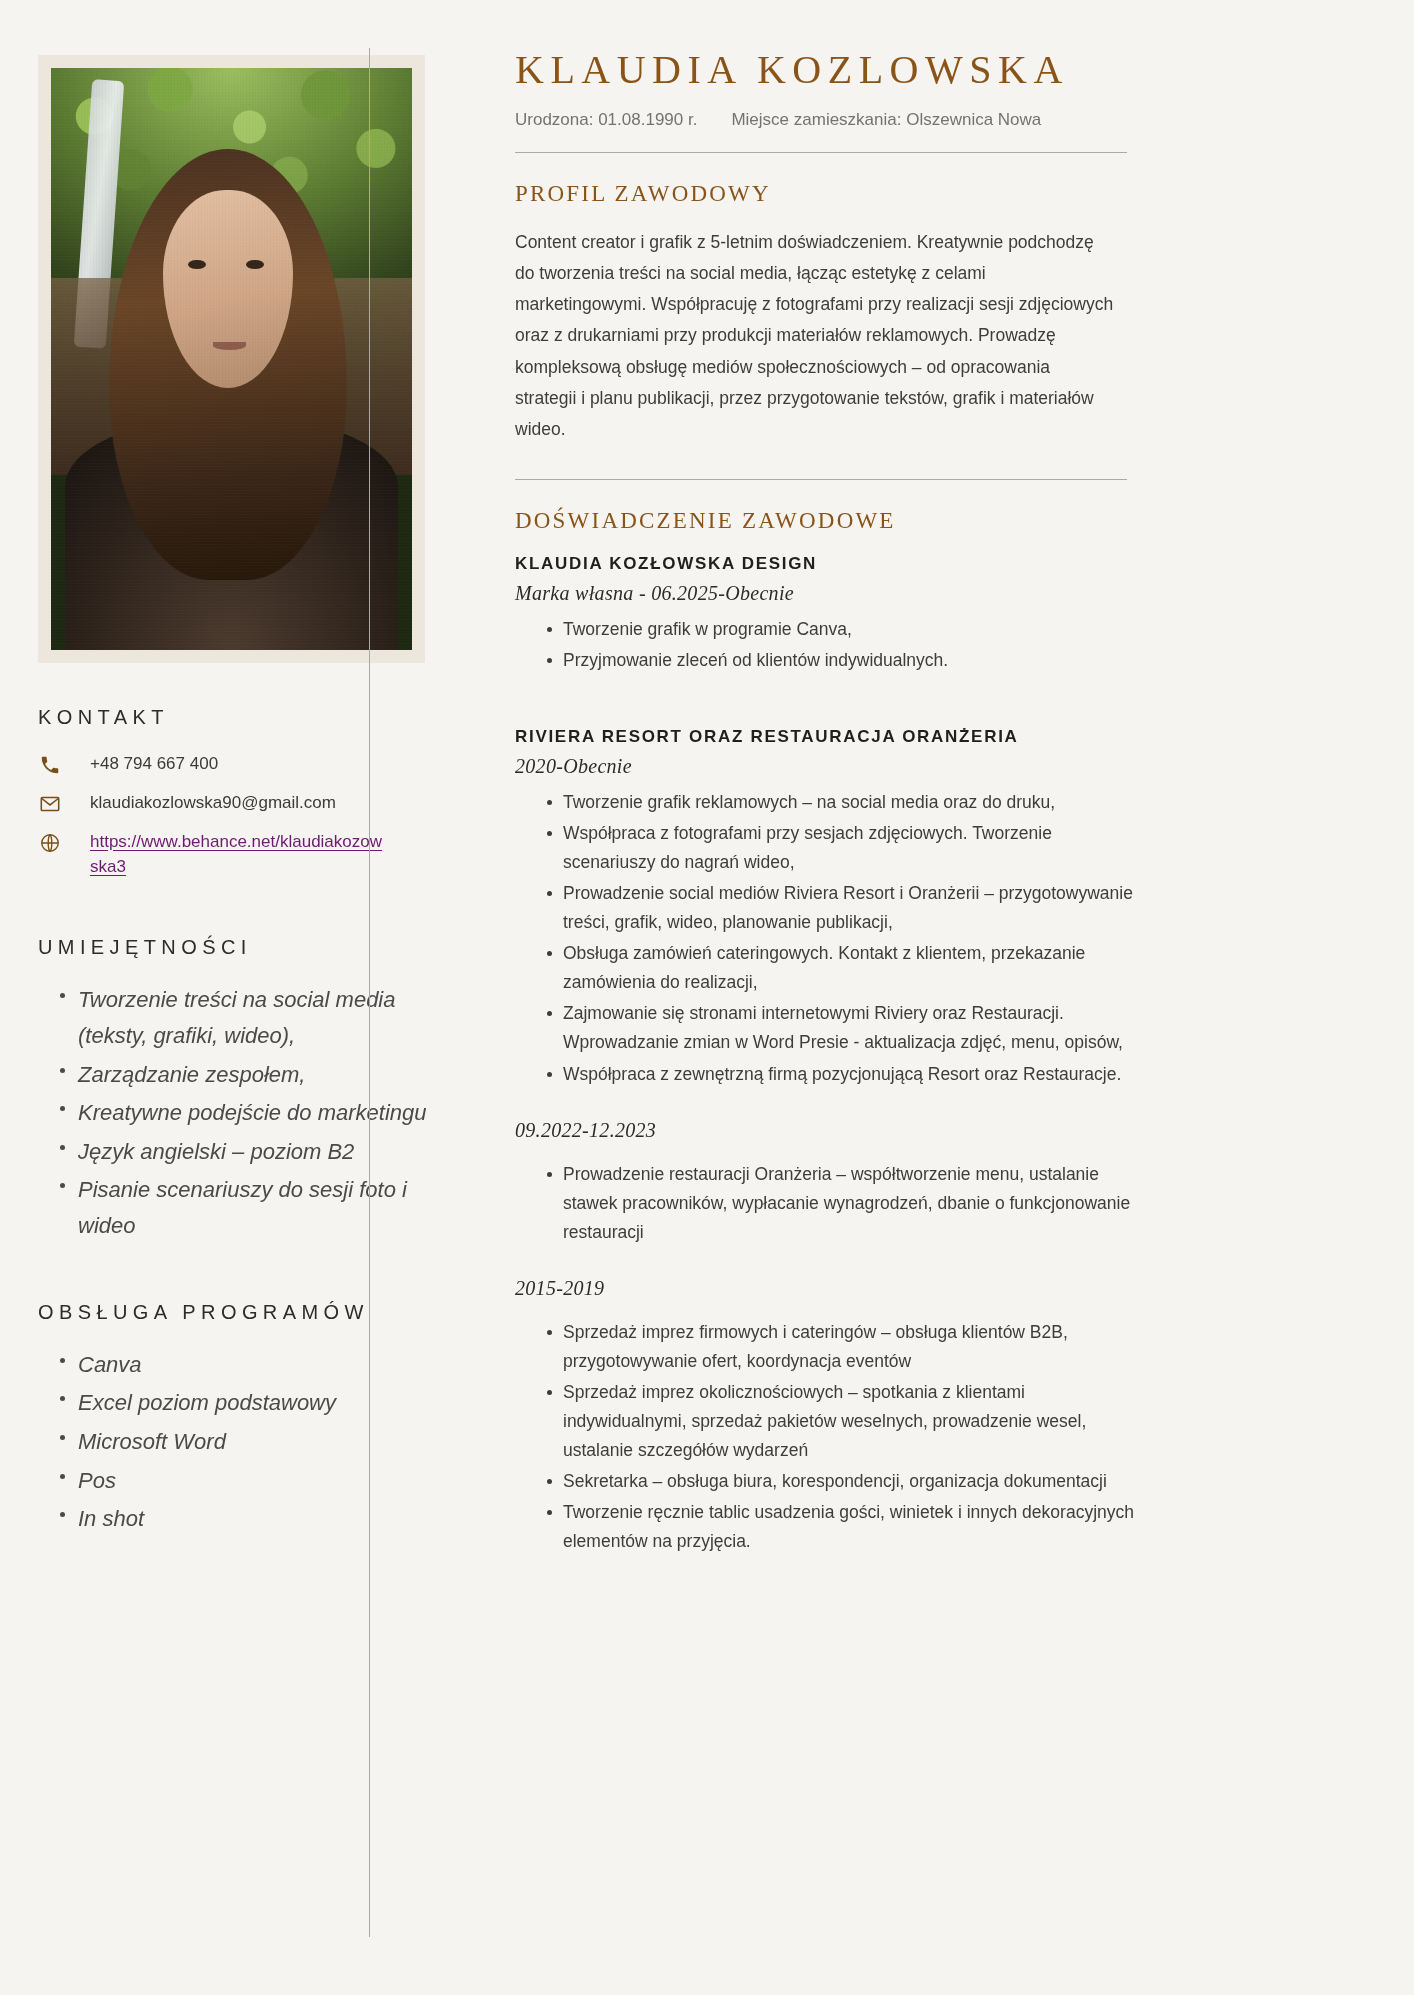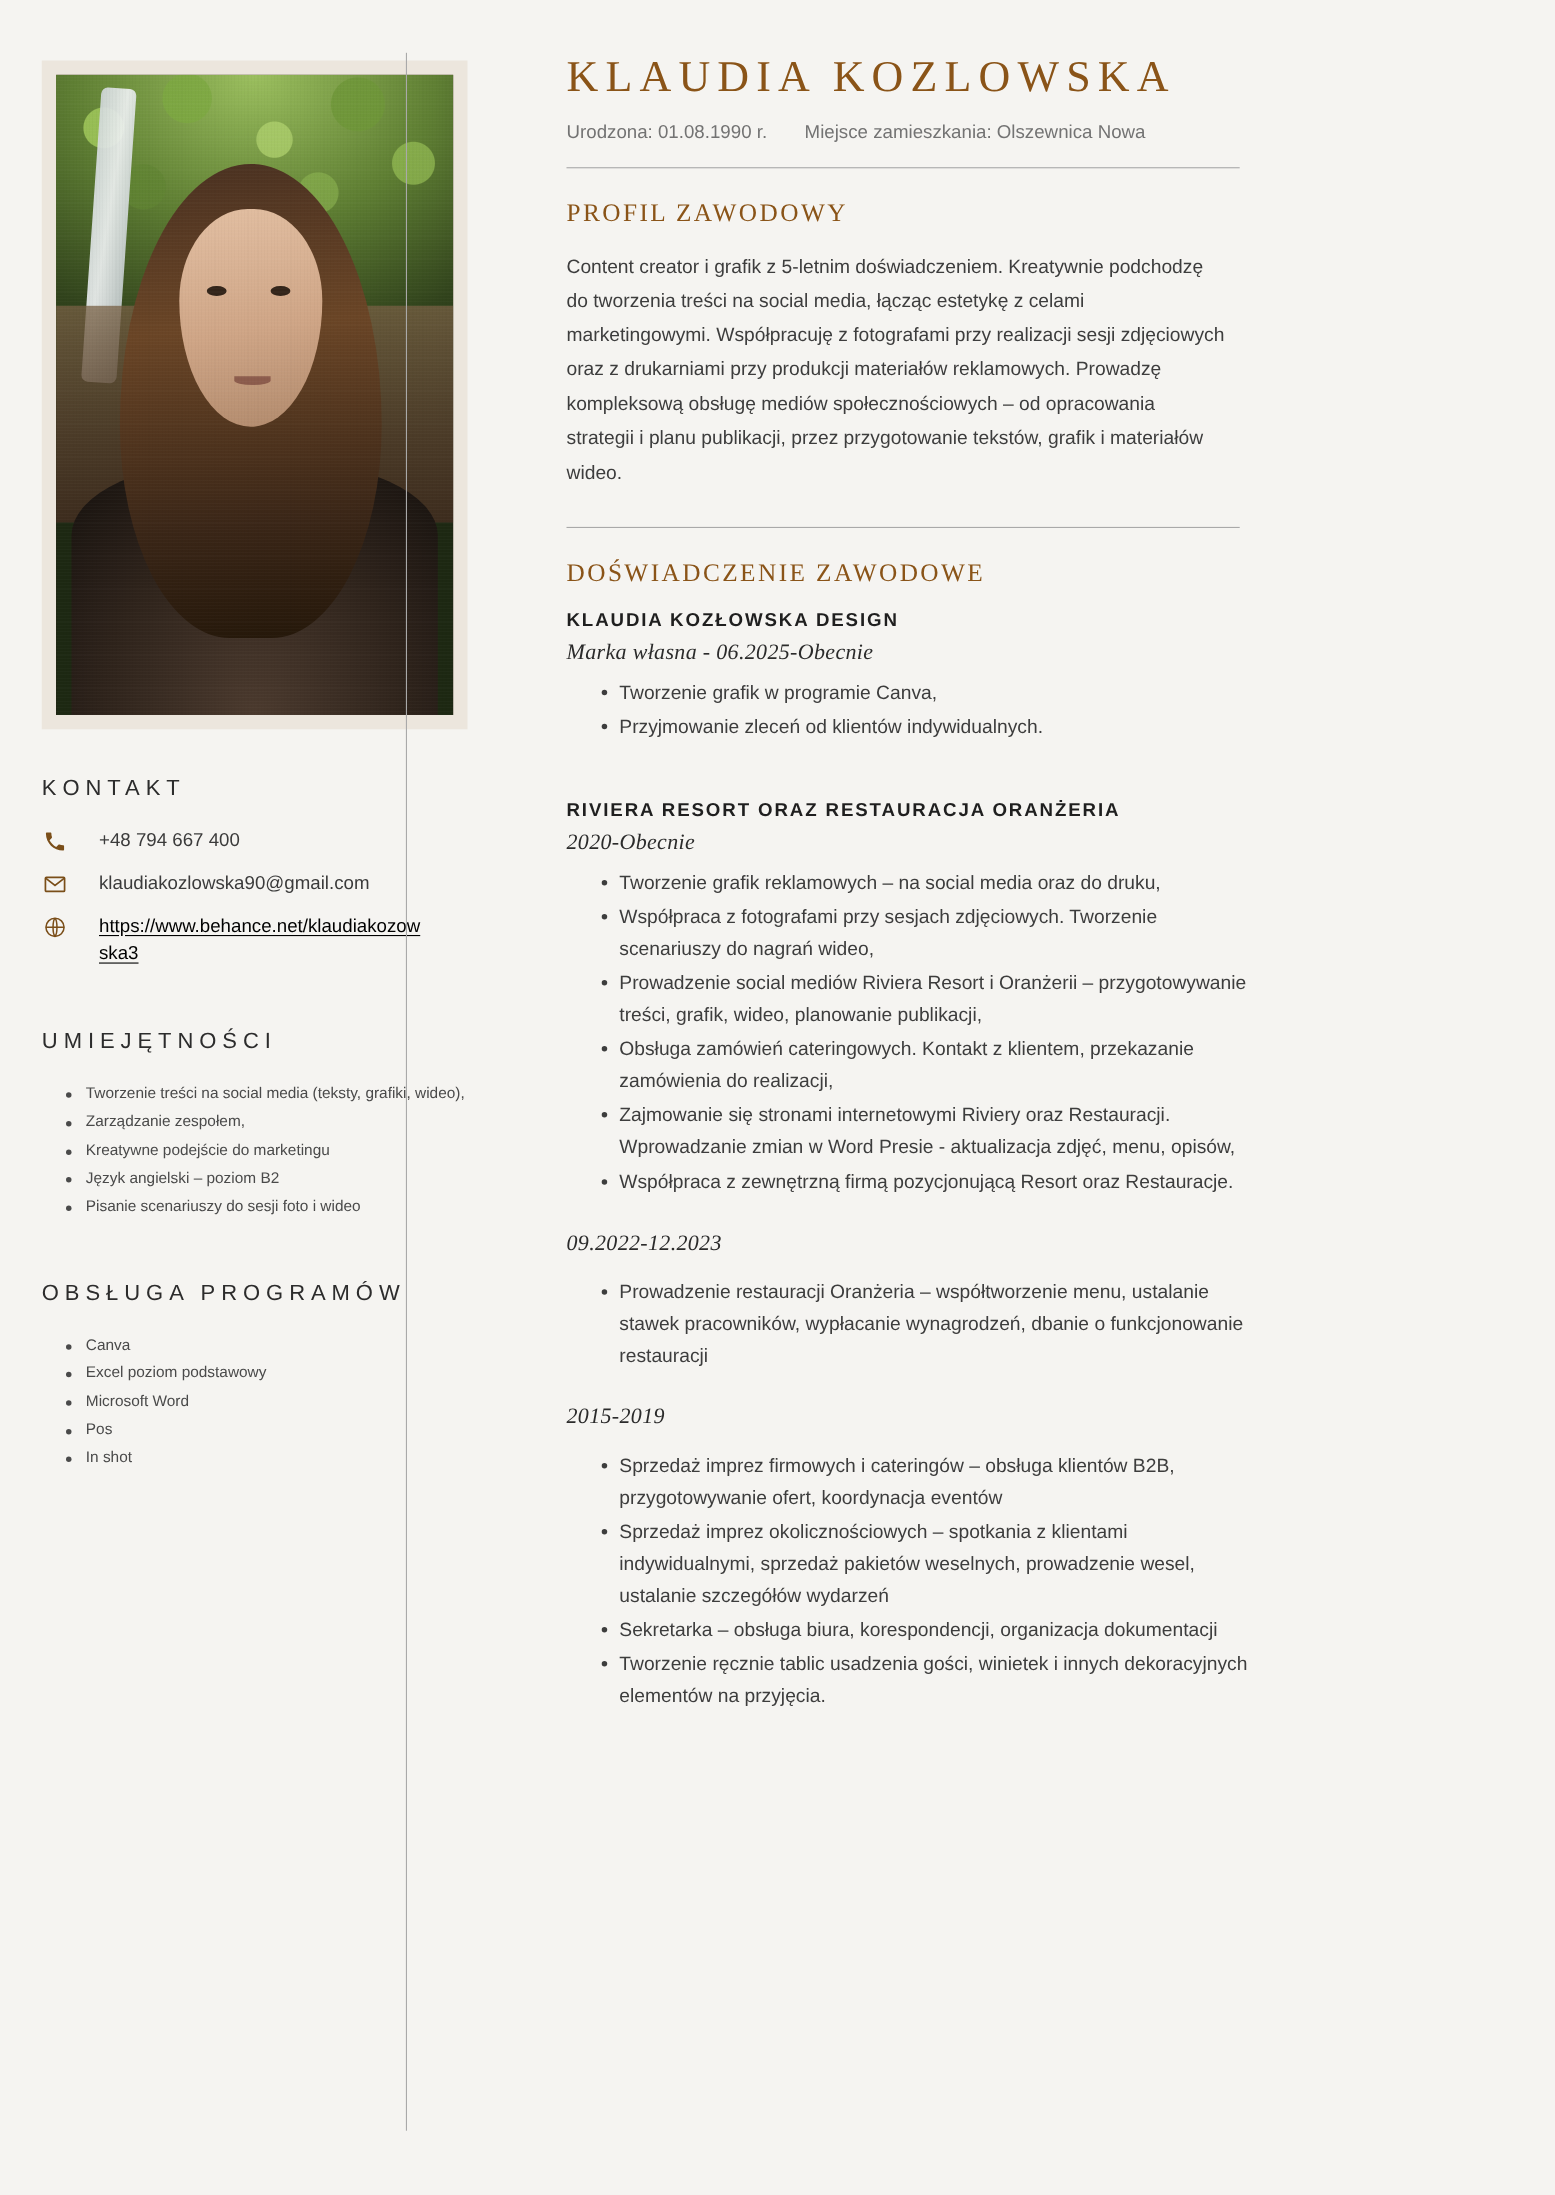--- a/index.html
+++ b/index.html
@@ -128,37 +128,38 @@
     width: 24px; height: 24px;
     color: #7a4e19;
     display: flex; align-items: center; justify-content: center;
     margin-top: 1px;
   }
   .contact-icon svg { width: 22px; height: 22px; display:block; }
   .contact-text { flex: 1; word-break: break-word; }
   .contact-text.link {
     text-decoration: underline;
     text-underline-offset: 3px;
-    color: #000000;
+    color: #701a75;
     max-width: 295px;
     display: inline-block;
   }
 
   .side-block { margin-top: 56px; }
   .bullet-list {
     margin: 0; padding: 0 0 0 22px;
     list-style: none;
   }
   .bullet-list li {
     position: relative;
-    font-size: 14px;
+    font-size: 22px;
     line-height: 1.62;
     color: #4a4a4a;
     margin-bottom: 3px;
     padding-left: 18px;
+    font-style: italic;
   }
   .bullet-list li::before {
     content: "";
     position: absolute;
     left: 0; top: 11px;
     width: 5px; height: 5px;
     border-radius: 50%;
     background: #4a4a4a;
   }
 

